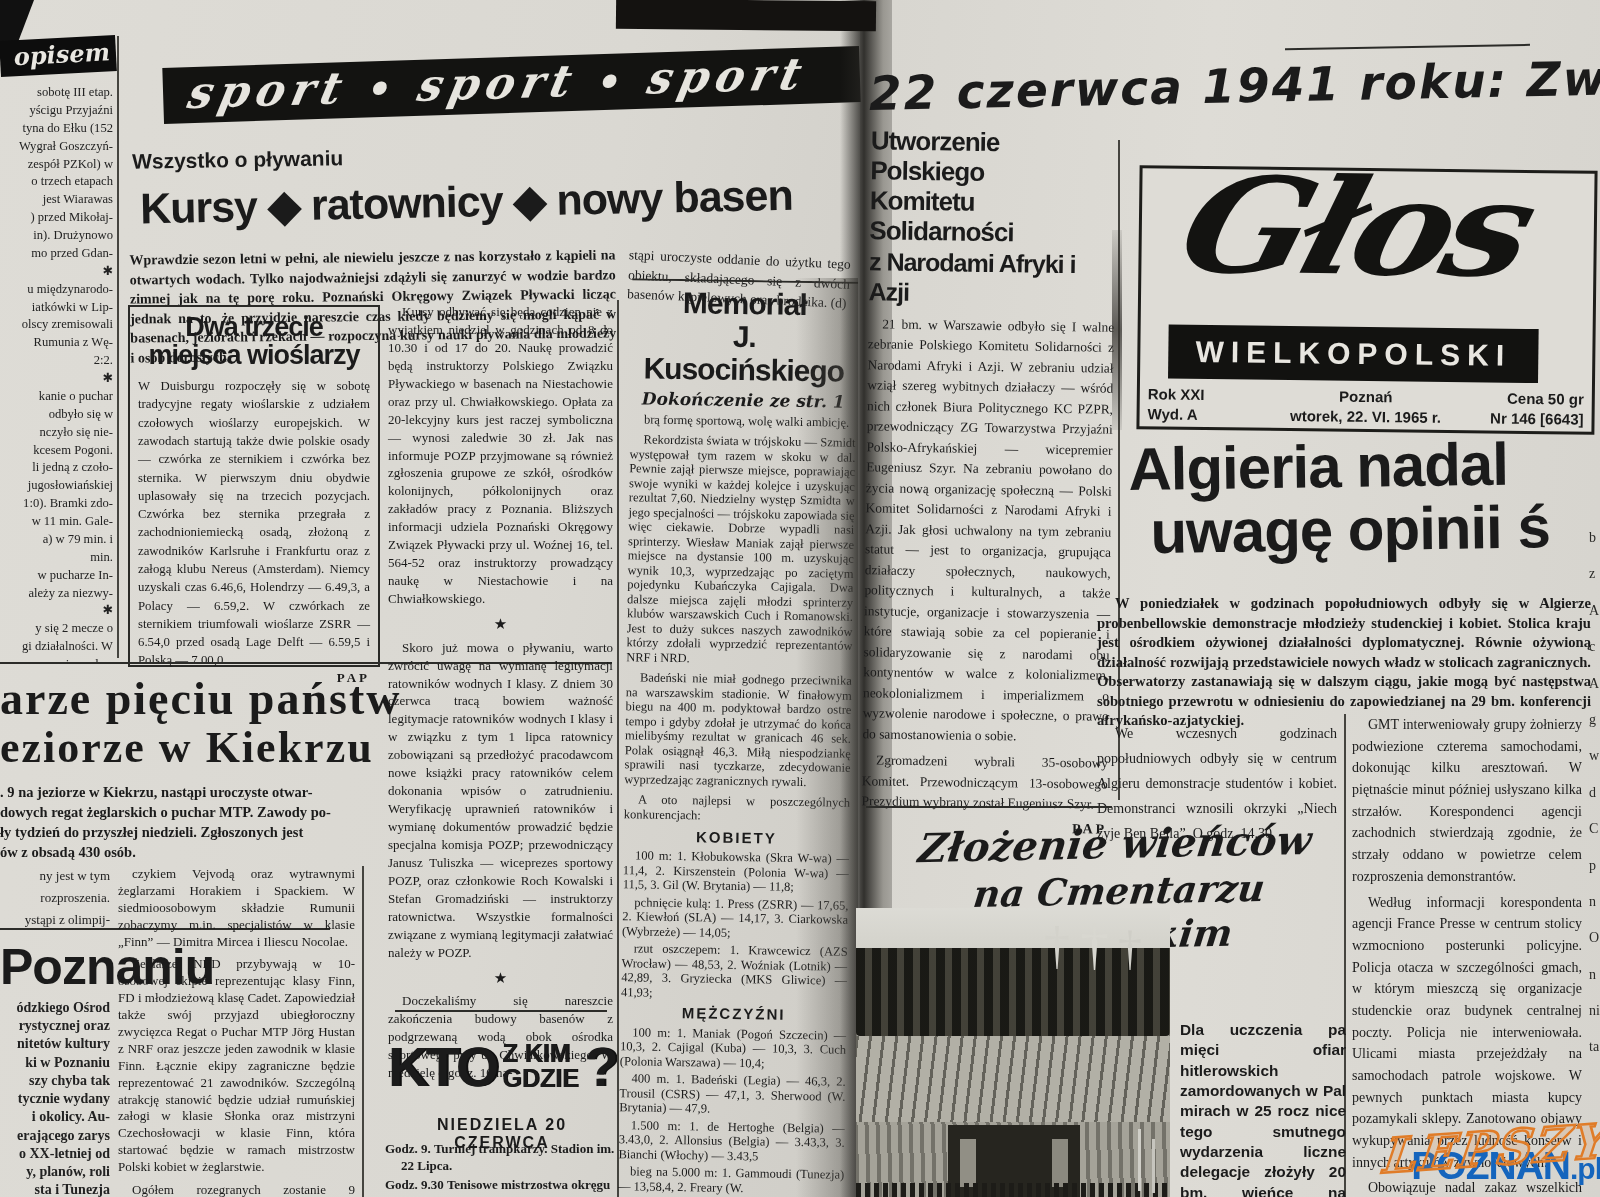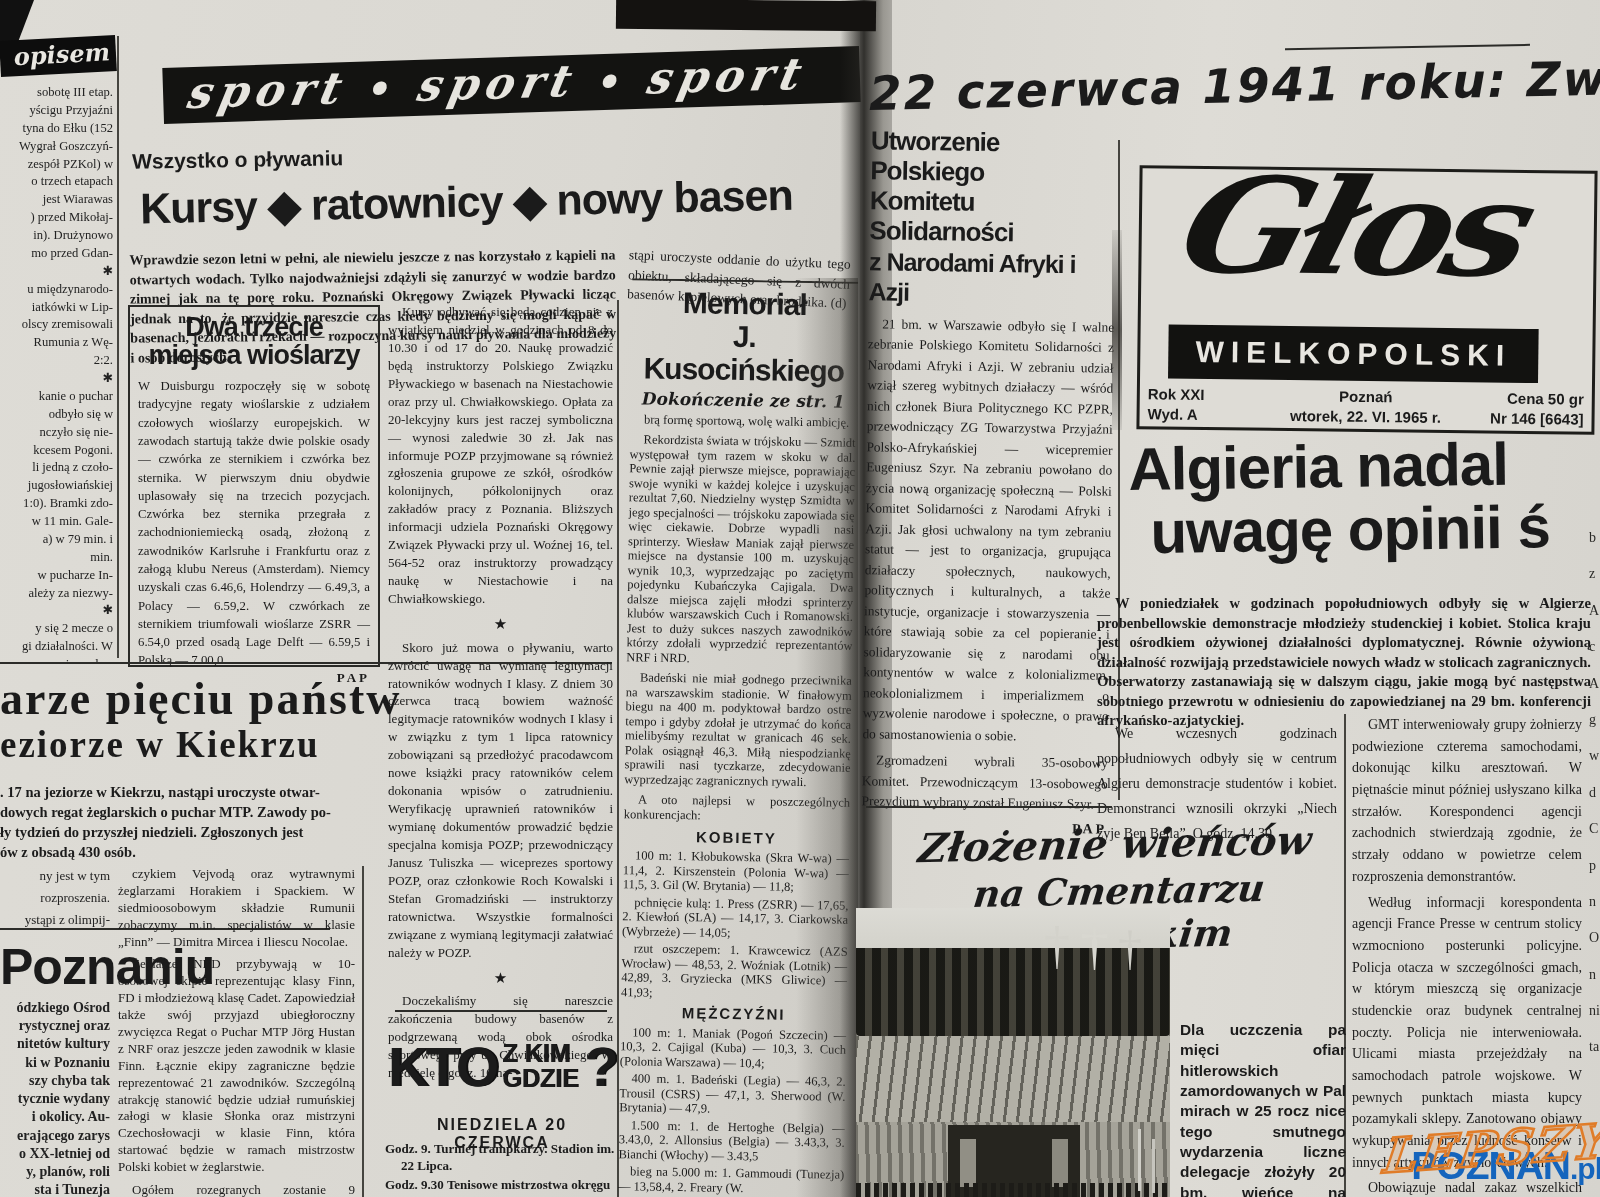--- a/index.html
+++ b/index.html
@@ -88,23 +88,23 @@
 
   <div class="a" style="left:128px;top:305px;width:252px;height:362px;border:2px solid #2a2a27;border-bottom:2px solid #2a2a27;padding:6px 8px;box-sizing:border-box;background:transparent;">
     <div class="hl-sans center" style="font-size:27px;line-height:1.05;">Dwa trzecie</div>
     <div class="hl-sans center" style="font-size:27px;line-height:1.1;margin-bottom:6px;">miejsca wioślarzy</div>
     <div class="just" style="font-size:12.8px;line-height:1.43;">W Duisburgu rozpoczęły się w sobotę tradycyjne regaty wioślarskie z udziałem czołowych wioślarzy europejskich. W zawodach startują także dwie polskie osady — czwórka ze sternikiem i czwórka bez sternika. W pierwszym dniu obydwie uplasowały się na trzecich pozycjach. Czwórka bez sternika przegrała z zachodnioniemiecką osadą, złożoną z zawodników Karlsruhe i Frankfurtu oraz z załogą klubu Nereus (Amsterdam). Niemcy uzyskali czas 6.46,6, Holendrzy — 6.49,3, a Polacy — 6.59,2. W czwórkach ze sternikiem triumfowali wioślarze ZSRR — 6.54,0 przed osadą Lage Delft — 6.59,5 i Polską — 7.00,0.</div>
     <div style="text-align:right;font-weight:bold;letter-spacing:3px;font-size:13px;">PAP</div>
   </div>
 
   <div class="a rule-h" style="left:0;top:662px;width:612px;"></div>
   <div class="a" style="left:0;top:676px;font-family:'Liberation Serif',serif;font-weight:bold;font-size:46px;line-height:1.0;letter-spacing:2px;">arze pięciu państw</div>
-  <div class="a" style="left:0;top:726px;font-family:'Liberation Serif',serif;font-weight:bold;font-size:37px;line-height:1.0;letter-spacing:2px;">eziorze w Kiekrzu</div>
+  <div class="a" style="left:0;top:726px;font-family:'Liberation Serif',serif;font-weight:bold;font-size:44px;line-height:1.0;letter-spacing:2px;">eziorze w Kiekrzu</div>
   <div class="a" style="left:0;top:782px;width:614px;font-size:14.5px;font-weight:bold;line-height:1.38;">
-      <div style="text-align:justify;">. 17 na jeziorze w Kiekrzu, nastąpi uroczyste otwar-</div>
+      <div style="text-align:justify;">. 9 na jeziorze w Kiekrzu, nastąpi uroczyste otwar-</div>
       <div style="text-align:justify;">dowych regat żeglarskich o puchar MTP. Zawody po-</div>
       <div style="text-align:justify;">ły tydzień do przyszłej niedzieli. Zgłoszonych jest</div>
       <div style="text-align:justify;">ów z obsadą 430 osób.</div>
     </div>
 
   <div class="a frag" style="left:0;top:866px;width:110px;font-size:13px;line-height:1.55;">
       <div>ny jest w tym</div>
       <div>rozproszenia.</div>
       <div>ystąpi z olimpij-</div>
     </div>

